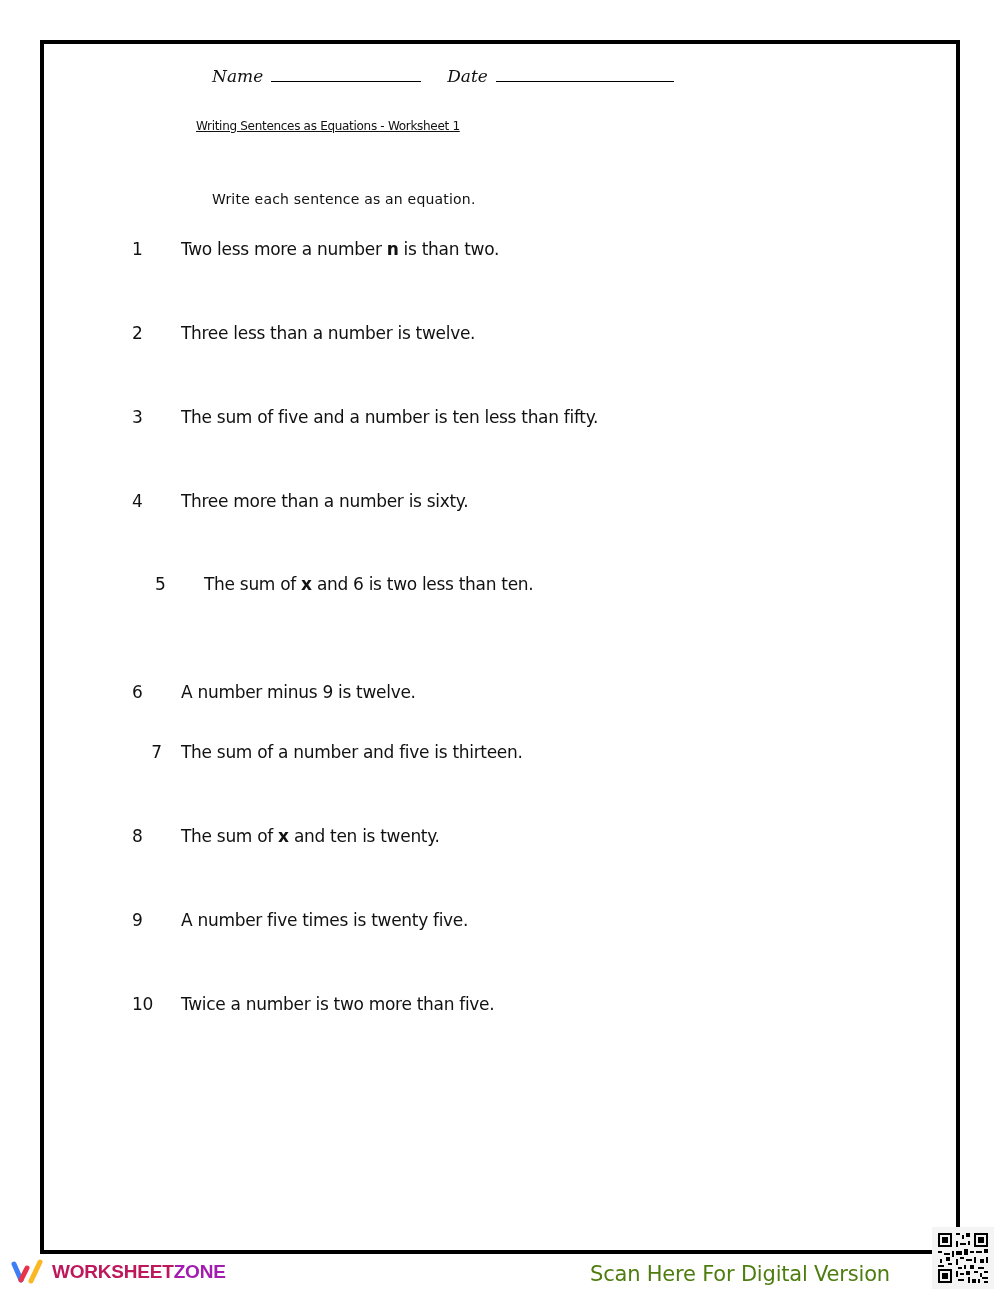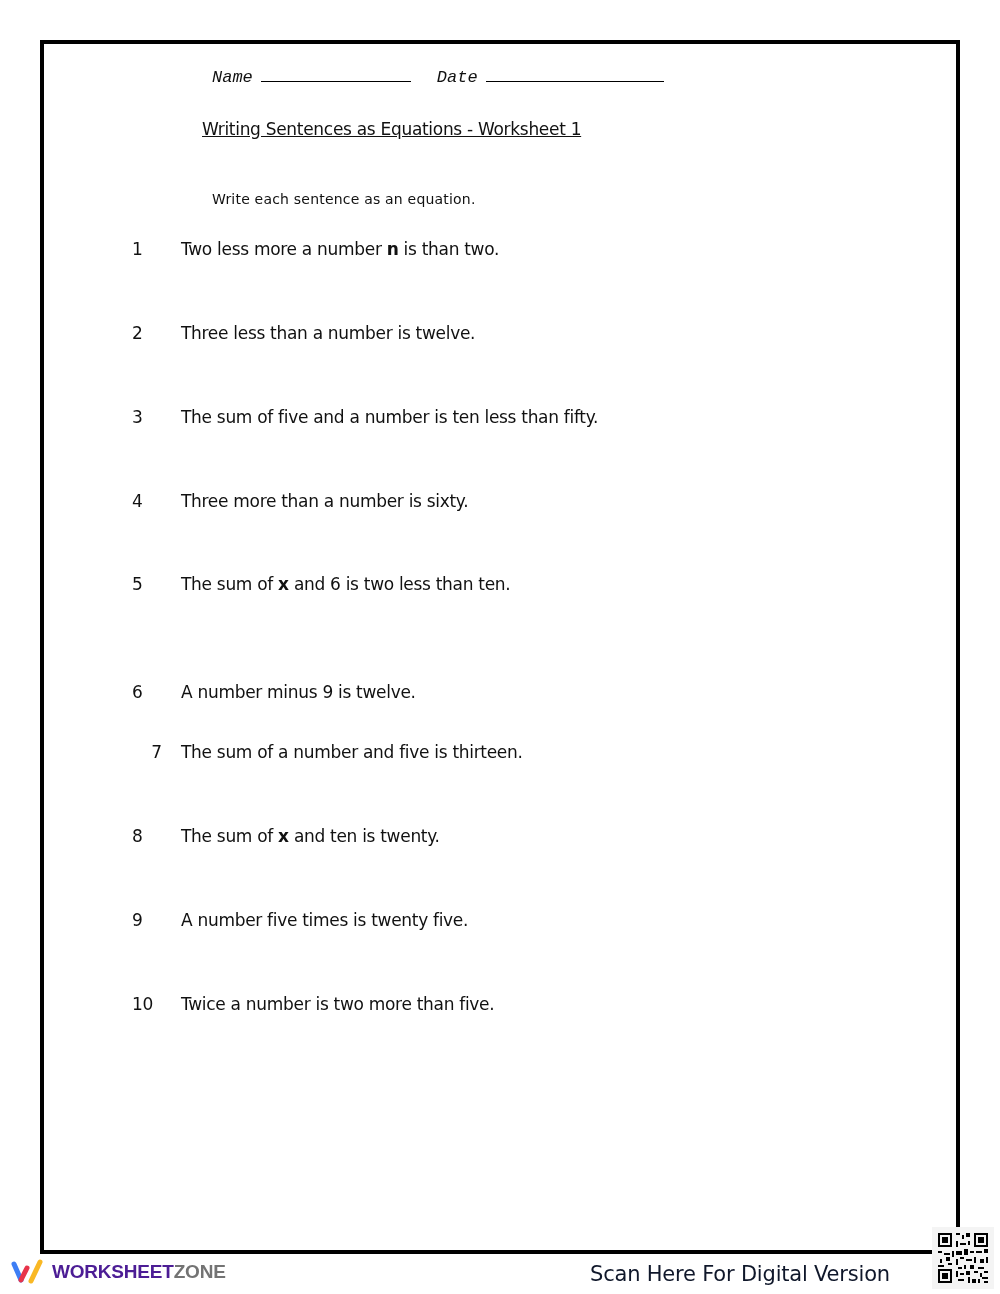--- a/index.html
+++ b/index.html
@@ -11,48 +11,48 @@
     .frame {
       position: absolute; left: 40px; top: 40px;
       width: 912px; height: 1206px;
       border: 4px solid #000;
     }
     .header-line {
       position: absolute; top: 66px; left: 212px;
       font-family: "DejaVu Serif", serif; font-style: italic;
       font-size: 17px; white-space: nowrap;
     }
-    .header-line .lbl { margin-right: 8px; font-family: Liberation Mono, monospace; }
+    .header-line .lbl { margin-right: 8px; }
     .header-line .blank { display: inline-block; border-bottom: 1.5px solid #000; height: 14px; vertical-align: baseline; }
     .header-line .gap { display: inline-block; width: 26px; }
     .title {
-      position: absolute; top: 119px; left: 202px;
-      font-size: 17px; text-decoration: underline; letter-spacing: -0.3px;
+      position: absolute; top: 119px; left: 196px;
+      font-size: 12px; text-decoration: underline; letter-spacing: -0.3px;
     }
     .instruction {
       position: absolute; top: 191px; left: 212px;
       font-size: 14px; letter-spacing: 0.2px;
     }
     .question {
       position: absolute; left: 132px; font-size: 17px; white-space: nowrap; letter-spacing: -0.3px;
     }
     .question .num { display: inline-block; width: 49px; }
     .question b { font-weight: bold; }
     .footer-logo {
       position: absolute; left: 10px; top: 1259px; display: flex; align-items: center;
     }
     .footer-logo .brand {
       font-family: "Liberation Sans", sans-serif; font-weight: bold; font-size: 19px;
       margin-left: 6px; letter-spacing: -0.2px;
     }
-    .footer-logo .w1 { color: #4c1d95; }
-    .footer-logo .w2 { color: #737373; text-align: right; }
+    .footer-logo .w1 { color: #be185d; }
+    .footer-logo .w2 { color: #a21caf; text-align: right; }
     .scan-text {
       position: absolute; left: 590px; top: 1262px;
-      font-family: "DejaVu Sans", sans-serif; font-size: 21px; color: #0f172a; letter-spacing: -0.2px;
+      font-family: "DejaVu Sans", sans-serif; font-size: 21px; color: #4d7c0f; letter-spacing: -0.2px;
     }
     .qr {
       position: absolute; left: 932px; top: 1227px; width: 62px; height: 62px;
       background: #f4f4f4;
     }
   </style>
 </head>
 <body>
 
 <div class="frame"></div>
@@ -69,21 +69,21 @@
 </div>
 <div class="question" style="top:323px;">
   <span class="num">2</span><span>Three less than a number is twelve.</span>
 </div>
 <div class="question" style="top:407px;">
   <span class="num">3</span><span>The sum of five and a number is ten less than fifty.</span>
 </div>
 <div class="question" style="top:491px;">
   <span class="num">4</span><span>Three more than a number is sixty.</span>
 </div>
-<div class="question" style="top:574px;">
+<div class="question" style="top:574px;margin-left:23px;">
   <span class="num">5</span><span>The sum of </span><b>x</b><span> and 6 is two less than ten.</span>
 </div>
 <div class="question" style="top:658px;margin-top:24px;">
   <span class="num">6</span><span>A number minus 9 is twelve.</span>
 </div>
 <div class="question" style="top:742px;text-align:center;">
   <span class="num">7</span><span>The sum of a number and five is thirteen.</span>
 </div>
 <div class="question" style="top:826px;">
   <span class="num">8</span><span>The sum of </span><b>x</b><span> and ten is twenty.</span>

